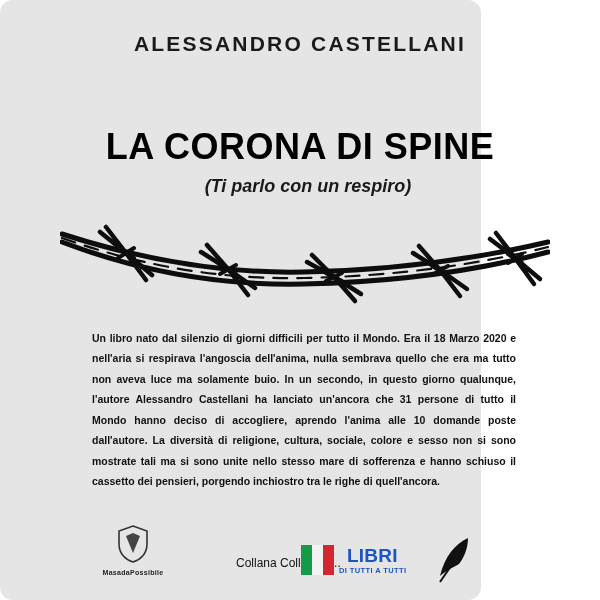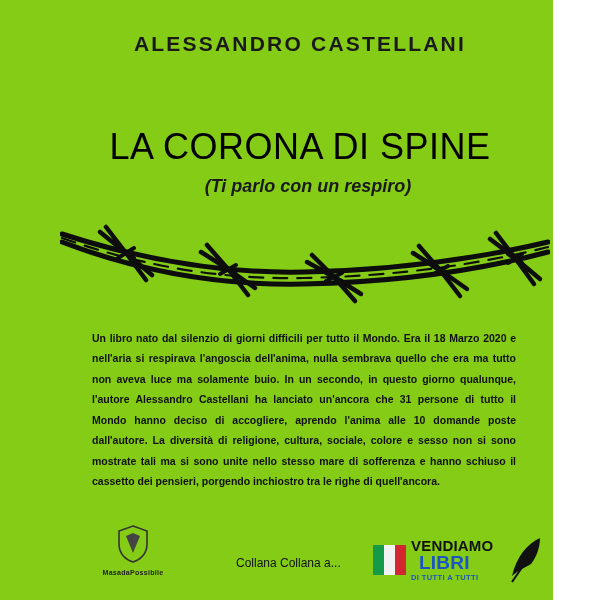--- a/index.html
+++ b/index.html
@@ -9,24 +9,25 @@
   }
   body {
     width: 600px;
     height: 600px;
     font-family: "Liberation Sans", sans-serif;
     color: #111111;
     overflow: hidden;
   }
   .cover {
     position: relative;
-    width: 553px;
+    width: 481px;
     height: 600px;
-    background: #84cc16;
+    background: #e5e5e5;
     box-sizing: border-box;
+    border-radius: 13px;
   }
 
   
   .author {
     position: absolute;
     top: 32px;
     left: 0;
     width: 600px;
     text-align: center;
     font-size: 21px;
@@ -37,21 +38,21 @@
   }
 
   
   .title {
     position: absolute;
     top: 126px;
     left: 0;
     width: 600px;
     text-align: center;
     font-size: 36px;
-    font-weight: normal;
+    font-weight: bold;
     letter-spacing: 0.5px;
     color: #000000;
     font-family: "Liberation Sans", sans-serif;
   }
   .subtitle {
     position: absolute;
     top: 176px;
     left: 0;
     width: 600px;
     text-align: center;
@@ -219,21 +220,20 @@
 
   <div class="collana">Collana Collana a...</div>
 
   <div class="badge">
     <svg class="flag" viewBox="0 0 34 34">
       <rect x="0" y="2" width="11" height="30" fill="#159a48"></rect>
       <rect x="11" y="2" width="11" height="30" fill="#f2f2f2"></rect>
       <rect x="22" y="2" width="11" height="30" fill="#d22630"></rect>
     </svg>
     <div class="btext">
-      <div class="b1">VENDIAMO</div>
       <div class="b2">LIBRI</div>
       <div class="b3">DI TUTTI A TUTTI</div>
     </div>
     <svg class="quill" viewBox="0 0 34 48">
       <path d="M31 2 C18 8 8 20 3 40 C10 34 15 32 22 28 C27 22 31 12 31 2 Z" fill="#111111"></path>
       <path d="M3 46 L14 30" stroke="#111111" stroke-width="2" fill="none"></path>
     </svg>
   </div>
 
 </div>

